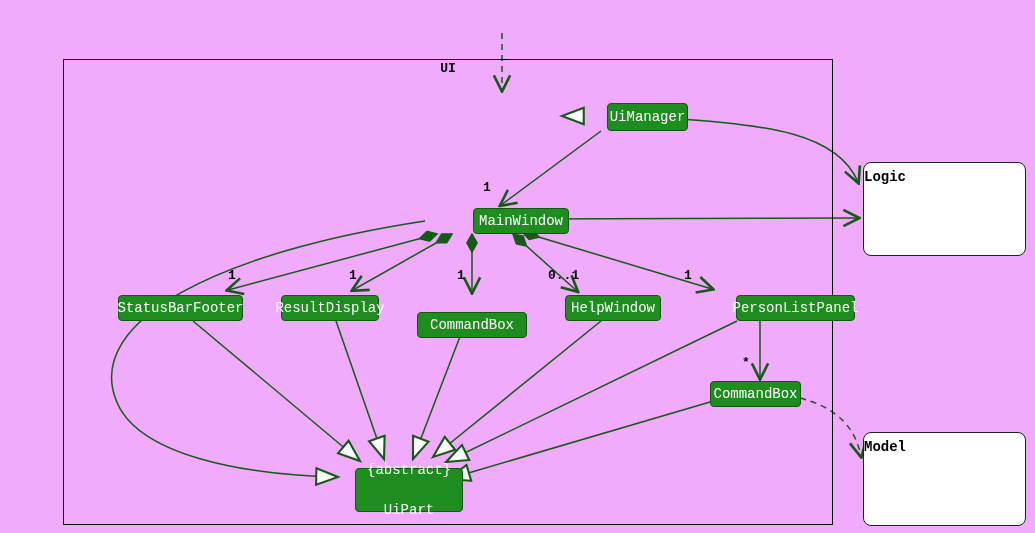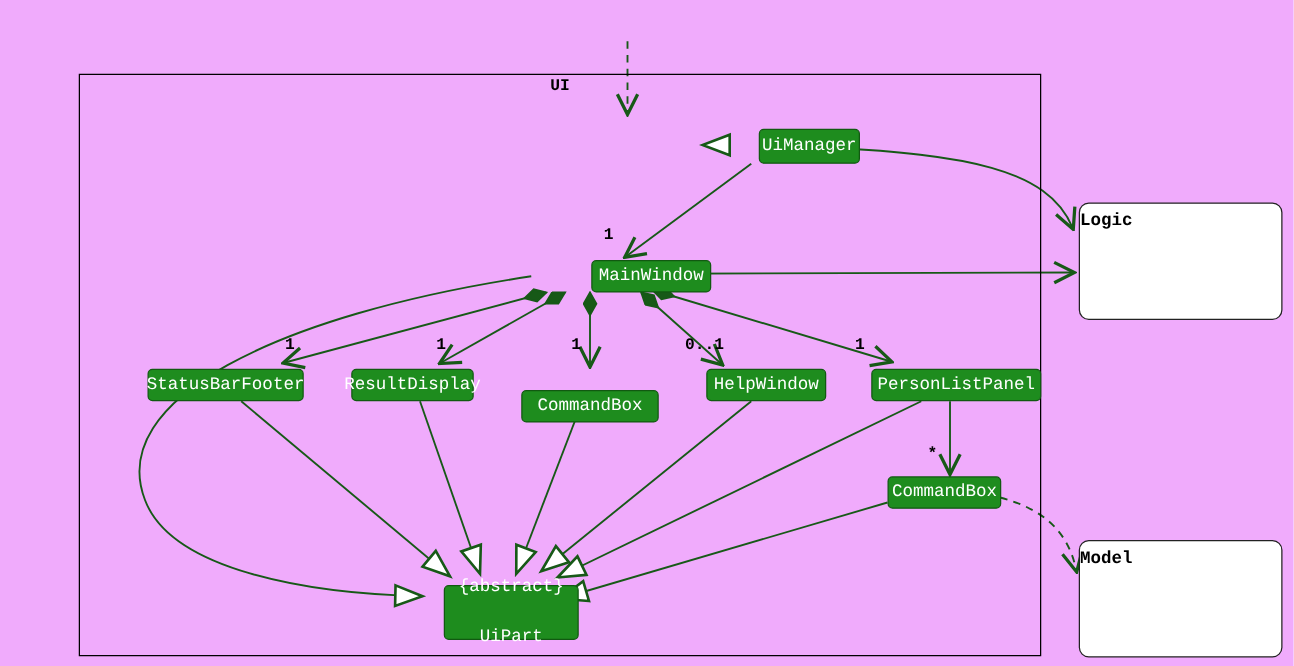--- a/index.html
+++ b/index.html
@@ -127,21 +127,21 @@
   </div>
 
   <div class="uml-class" style="left:417px;top:312px;width:110px;height:26px;">
     <span>CommandBox</span>
   </div>
 
   <div class="uml-class" style="left:565px;top:295px;width:96px;height:26px;">
     <span>HelpWindow</span>
   </div>
 
-  <div class="uml-class" style="left:697px;top:295px;width:136px;height:26px;">
+  <div class="uml-class" style="left:736px;top:295px;width:119px;height:26px;">
     <span>PersonListPanel</span>
   </div>
 
   <div class="uml-class" style="left:710px;top:381px;width:91px;height:26px;">
     <span>CommandBox</span>
   </div>
 
   <div class="uml-class" style="left:355px;top:468px;width:108px;height:44px;gap:22px;">
     <span>{abstract}</span>
     <span>UiPart</span>

